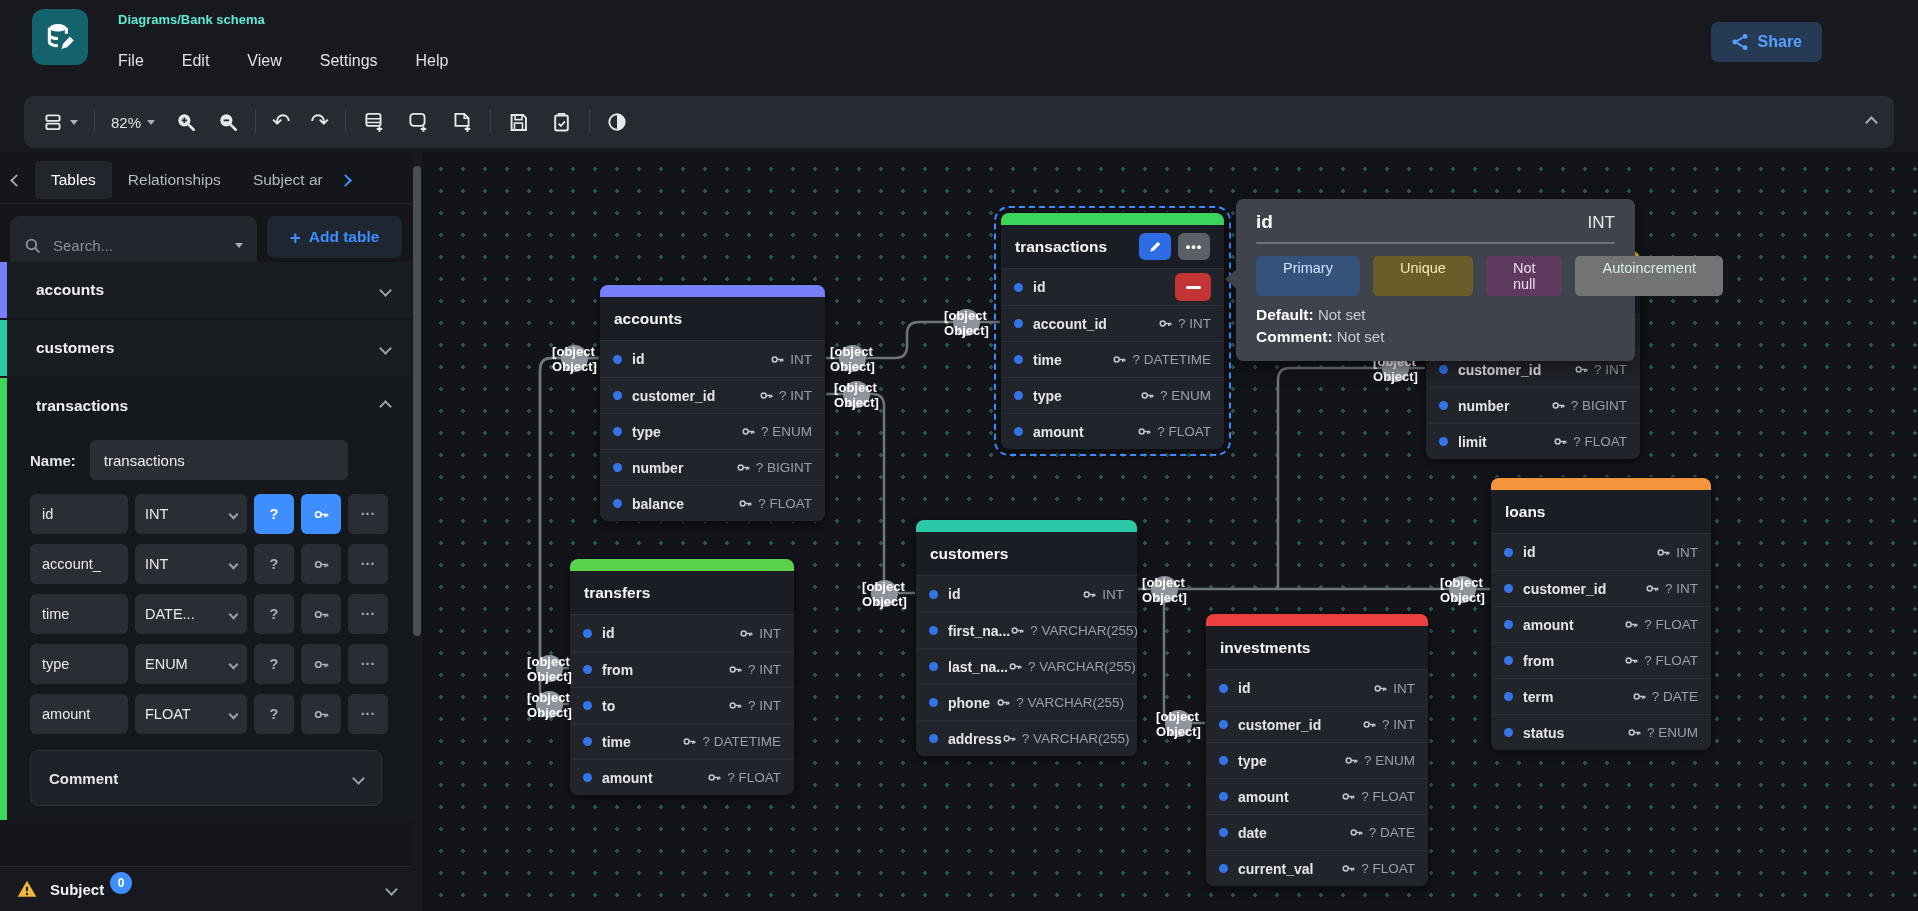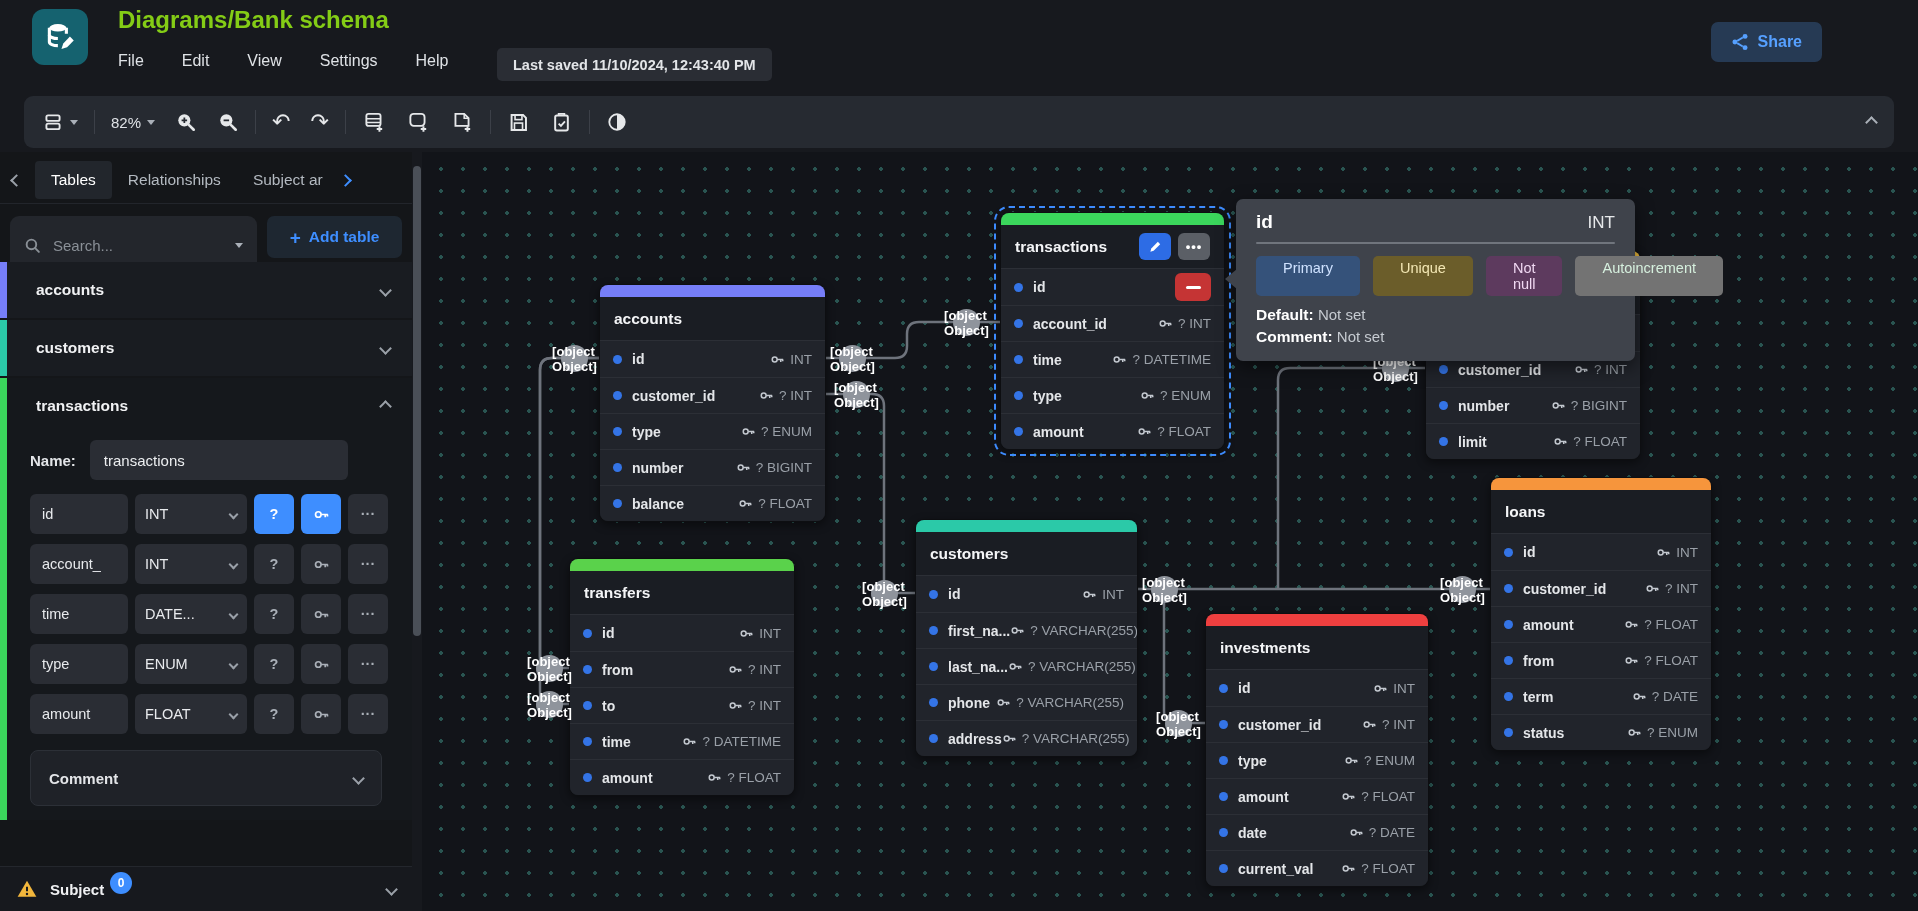--- a/index.html
+++ b/index.html
@@ -4,21 +4,21 @@
 <style>
   *{box-sizing:border-box;margin:0;padding:0}
   html,body{width:1918px;height:911px;overflow:hidden;background:#17191e;
     font-family:"Liberation Sans","DejaVu Sans",sans-serif;color:#e8eaed}
   #app{position:relative;width:1918px;height:911px;background:#17191e}
 
   
   .header{position:absolute;left:0;top:0;right:0;height:92px}
   .logo{position:absolute;left:32px;top:9px;width:56px;height:56px;border-radius:12px;
     background:#15626f;display:flex;align-items:center;justify-content:center}
-  .app-title{position:absolute;left:118px;top:6px;font-size:24px;font-weight:700;color:#84cc16}
+  .app-title{position:absolute;left:118px;top:12px;font-size:13px;font-weight:700;color:#5eead4}
   .menubar{position:absolute;left:118px;top:52px;display:flex;gap:38px;font-size:16px;color:#dfe2e6}
   .menubar span{cursor:default}
   .saved-pill{position:absolute;left:497px;top:48px;height:33px;padding:0 16px;background:#2a2d34;
     border-radius:5px;display:flex;align-items:center;font-size:14.5px;color:#e3e5e8;font-weight:600}
   .share-btn{position:absolute;right:96px;top:22px;height:40px;padding:0 20px;border-radius:7px;
     background:#263a54;display:flex;align-items:center;gap:9px;color:#56a0ff;font-size:16px;font-weight:600}
 
   
   .toolbar{position:absolute;left:24px;top:96px;right:24px;height:52px;background:#262a31;
     border-radius:9px;display:flex;align-items:center;padding:0 18px;color:#e6e8ea}
@@ -176,21 +176,20 @@
     </div>
     <div class="app-title">Diagrams/Bank schema</div>
     <div class="menubar">
 
     <span>File</span>
         <span>Edit</span>
         <span>View</span>
         <span>Settings</span>
         <span>Help</span>
       </div>
-    <div class="saved-pill">Last saved 11/10/2024, 12:43:40 PM</div>
     <div class="share-btn">
       <svg class="icon" width="18" height="18" viewBox="0 0 16 16">
         <circle cx="12.5" cy="3" r="2.2" fill="#56a0ff"></circle>
           <circle cx="3.5" cy="8" r="2.2" fill="#56a0ff"></circle>
         <circle cx="12.5" cy="13" r="2.2" fill="#56a0ff"></circle>
         <path d="M5.5 7 L10.5 4 M5.5 9 L10.5 12" stroke="#56a0ff" stroke-width="1.6"></path>
       </svg>
       <span>Share</span>
     </div>
   </div>

